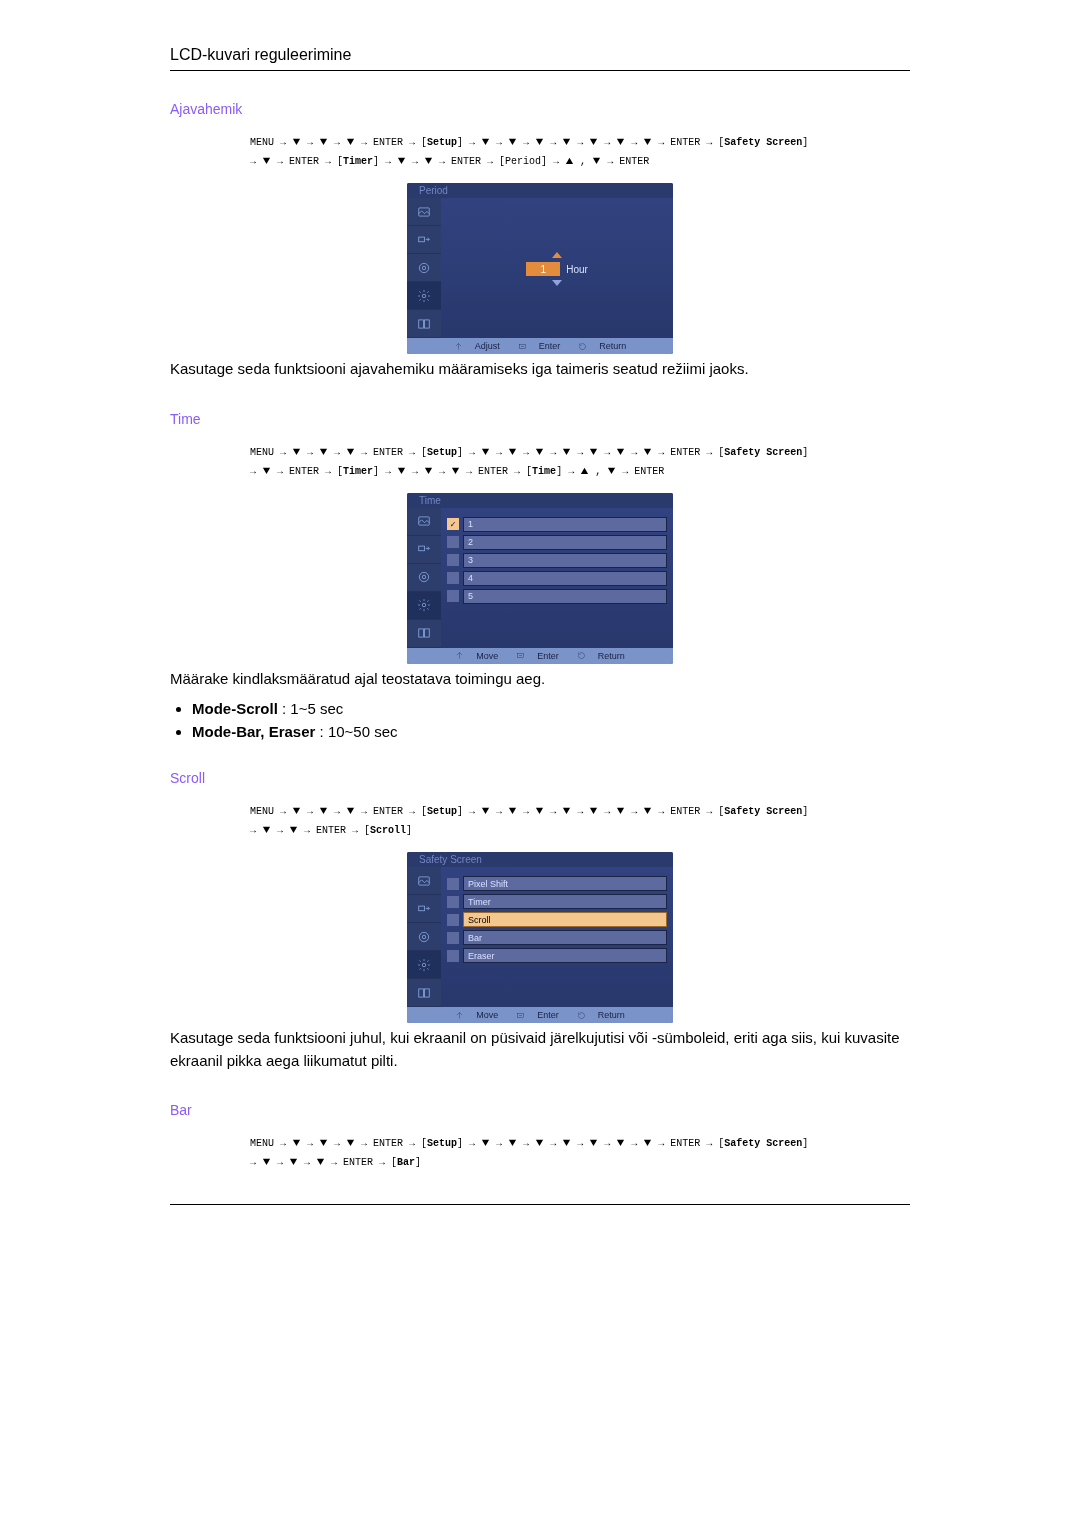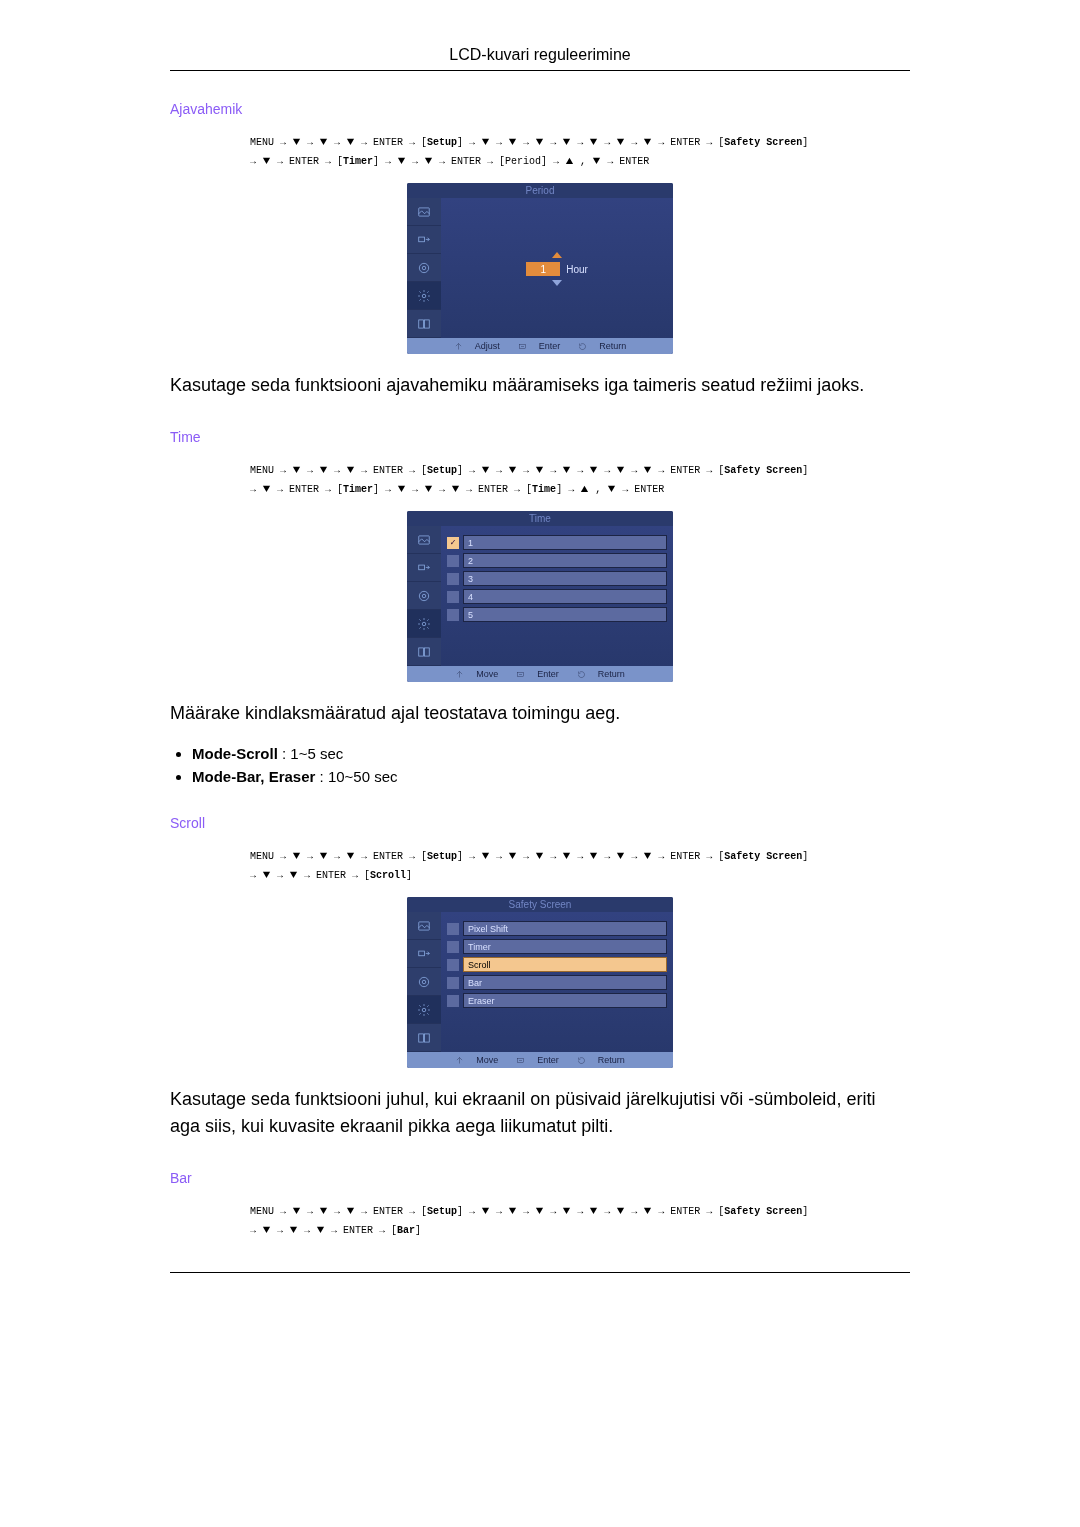--- a/index.html
+++ b/index.html
@@ -15,32 +15,32 @@
     --osd-bar-dark:#1c2448;
     --osd-foot:#7a93c9;
     --osd-side:#2e3e6c;
     --osd-side-sel:#20305c;
     --cream:#f0e6c4;
   }
   html,body{margin:0;padding:0;background:#fff;font-family:Arial,Helvetica,sans-serif;color:var(--text);font-size:16px;}
   body{display:flex;justify-content:center;}
   .page{width:var(--page-w);padding:46px 0 60px;}
   .page-inner{margin:0 170px;}
-  .top-title{text-align:center;margin:0 0 6px;font-size:16px;}
+  .top-title{margin:0 0 6px;font-size:16px;}
   .rule{border:none;border-top:1px solid #000;margin:0 0 28px;}
   .rule.bottom{margin:32px 0 0;}
   h2.sec{font-weight:normal;font-size:14px;margin:30px 0 16px 0;color:#8b5cf6;}
   .indent{margin-left:80px;}
   .nav-line{font-size:10px;line-height:1.9;font-family:Liberation Mono, monospace;}
-  .para{font-size:18px;line-height:1.5;margin:18px 0;}
+  .para{font-size:15px;line-height:1.5;margin:4px 0;}
   ul.modes{padding-left:18px;margin:10px 0;}
   ul.modes li{font-size:15px;margin:6px 4px;}
   
   .osd{width:266px;margin:12px auto 4px;background:var(--osd-bg);border-radius:2px;overflow:hidden;font-size:10px;color:#cfd8f5;}
-  .osd-title{font-size:10px;color:#7286c5;padding:2px 12px;background:linear-gradient(#2a3a6c,#2a3a6c);text-align:center;}
+  .osd-title{font-size:10px;color:#7286c5;padding:2px 12px;background:linear-gradient(#2a3a6c,#2a3a6c);}
   .osd-body{display:flex;}
   .osd-side{width:34px;display:flex;flex-direction:column;background:var(--osd-side);}
   .osd-side .ic{height:27px;display:flex;align-items:center;justify-content:center;border-bottom:1px solid #24325c;}
   .osd-side .ic.active{background:var(--osd-side-sel);}
   .osd-side svg{width:14px;height:14px;stroke:#8fb0e8;fill:none;stroke-width:1.3;}
   .osd-main{flex:1;background:linear-gradient(#324280,#28386c);padding:6px 6px 4px;position:relative;min-height:123px;}
   .osd-row{display:flex;align-items:center;height:15px;margin:3px 0;}
   .osd-check{width:12px;height:12px;margin-right:4px;background:var(--osd-bar-bg);display:inline-flex;align-items:center;justify-content:center;font-size:8px;color:#203;}
   .osd-check.on{background:var(--orange-light);}
   .osd-bar{flex:1;height:13px;background:var(--osd-bar-bg);border:1px solid #1c2444;display:flex;align-items:center;padding-left:4px;font-size:9px;color:#d8e0ff;}

